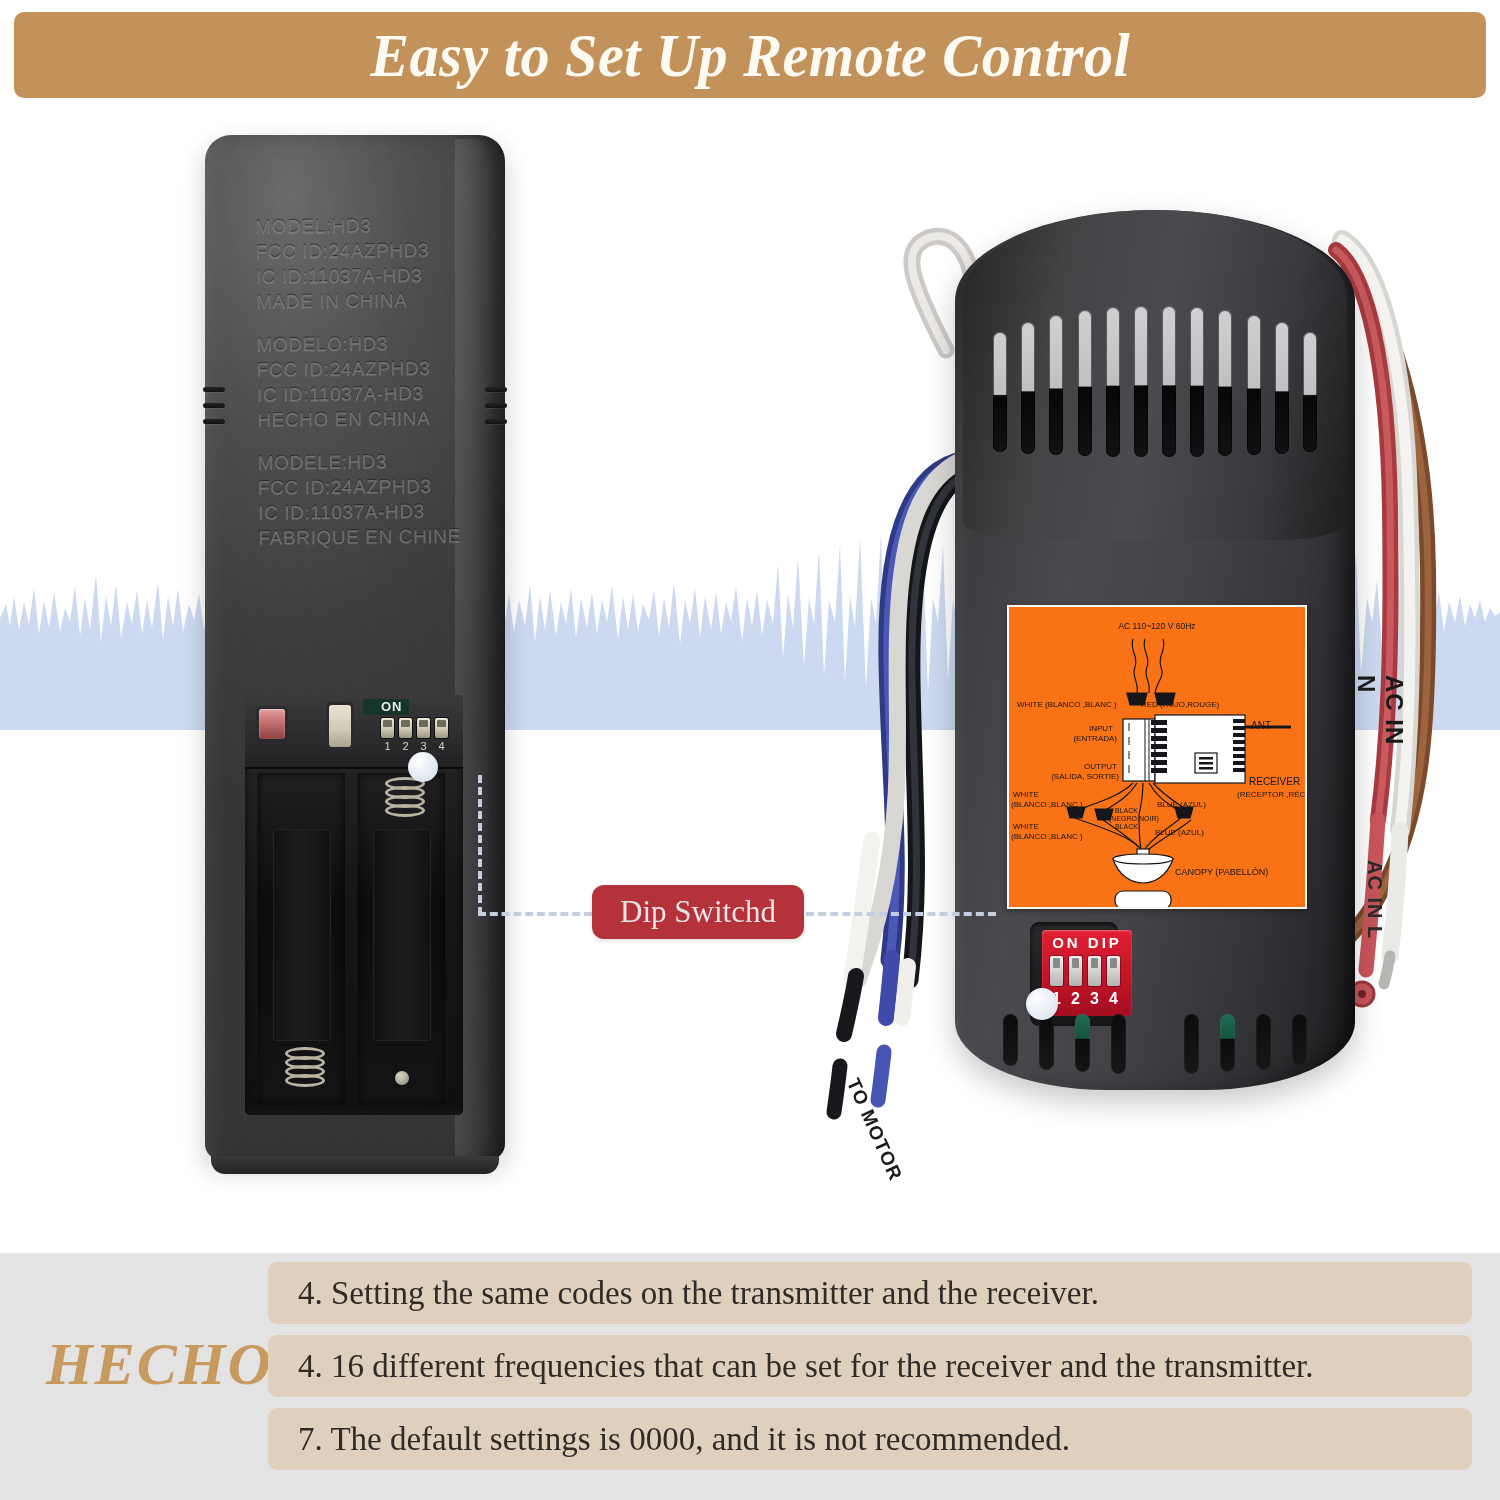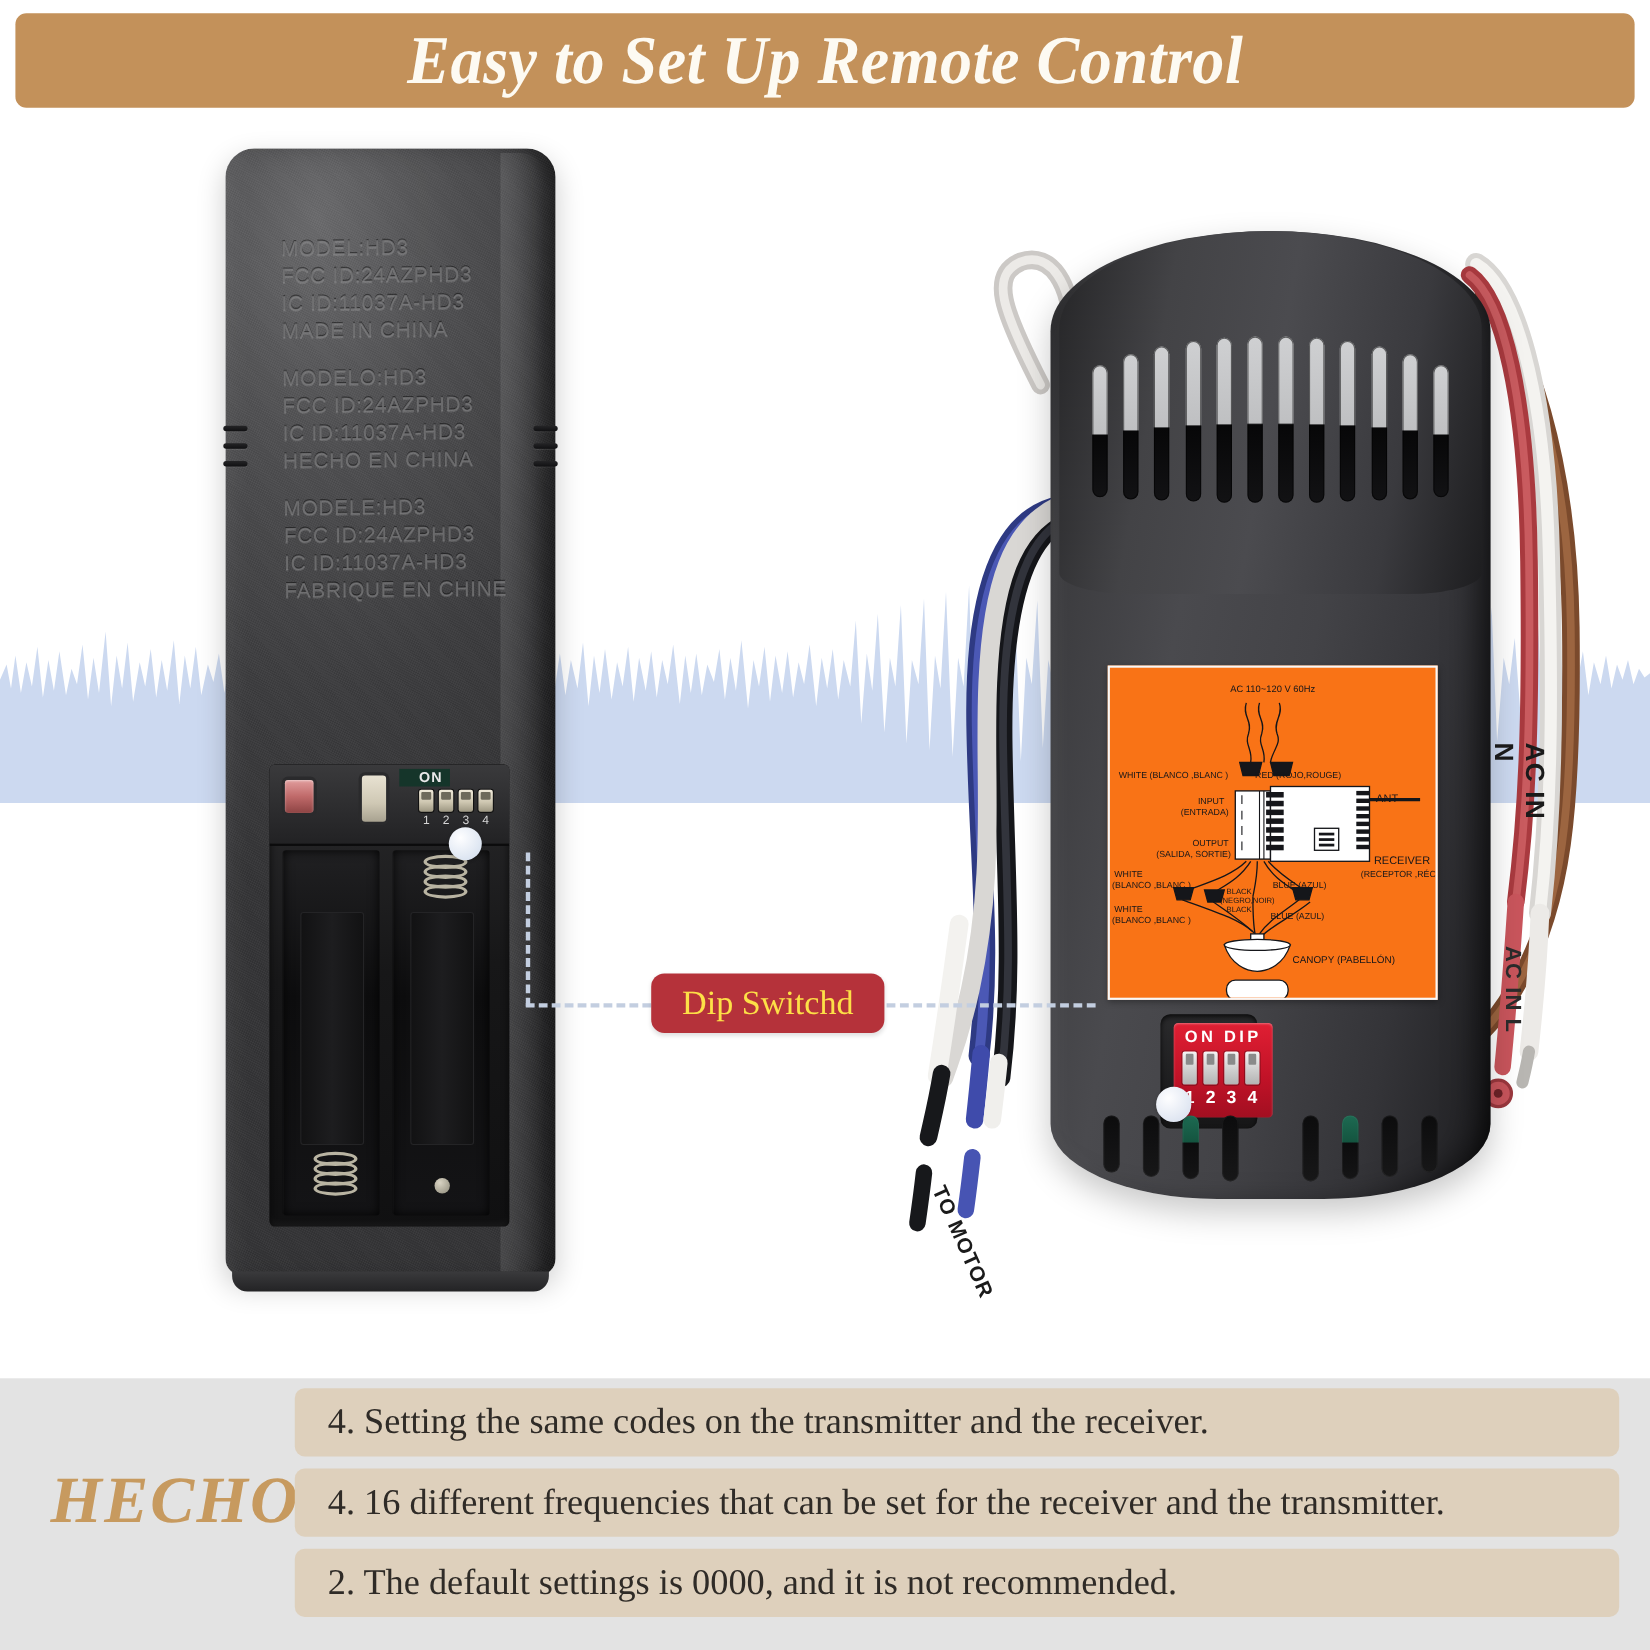--- a/index.html
+++ b/index.html
@@ -192,21 +192,21 @@
   .plate{
     position:absolute;left:52px;top:395px;width:296px;height:300px;
     background:#f97316;border:2px solid #f7f7f7;
     box-shadow:0 2px 6px rgba(0,0,0,.35);
     overflow:hidden;
   }
   .plate svg{display:block;width:100%;height:100%;}
 
   
   .rx-dip-holder{
-    position:absolute;left:100px;top:712px;width:88px;height:104px;
+    position:absolute;left:75px;top:712px;width:88px;height:104px;
     background:linear-gradient(180deg,#2a2a2c,#161617);
     border-radius:9px;
     box-shadow: inset 0 2px 5px rgba(0,0,0,.8);
   }
   .rx-dip{
     position:absolute;left:12px;top:8px;width:90px;height:86px;
     background:linear-gradient(180deg,#e01f33,#c01227 60%,#a20f21);
     border-radius:4px;
     box-shadow:inset 0 1px 2px rgba(255,255,255,.35);
   }
@@ -253,21 +253,21 @@
   #wire-to-motor{left:862px;top:975px;font-size:19px;transform:rotate(66deg);transform-origin:left top;}
 
   
   .callout{
     position:absolute;left:592px;top:785px;width:212px;height:54px;
     background:#b5323a;border-radius:12px;z-index:6;
     display:flex;align-items:center;justify-content:center;
     box-shadow:0 2px 4px rgba(0,0,0,.12);
   }
   .callout span{
-    font-family:"Liberation Serif",serif;font-size:31px;color:#fde047;white-space:nowrap;
+    font-family:"Liberation Serif",serif;font-size:31px;color:#e5e5e5;white-space:nowrap;
   }
   .lead{position:absolute;z-index:5;height:0;border-top:4px dashed #c3cee0;}
   #lead-right{left:806px;top:812px;width:190px;}
   #lead-left-h{left:478px;top:812px;width:114px;}
   #lead-left-v{left:478px;top:675px;width:0;height:140px;border-top:none;border-left:4px dashed #c3cee0;}
   .remote-dot{
     position:absolute;left:408px;top:652px;width:30px;height:30px;border-radius:50%;
     background:radial-gradient(circle at 35% 32%,#fefeff,#cfdbec);z-index:6;
     box-shadow:0 1px 3px rgba(0,0,0,.2);
   }
@@ -597,14 +597,14 @@
   </div>
   <div class="lead" id="lead-right"></div>
 
 </div>
 
 <div class="note-wrap"></div>
 <div class="note-label">HECHO</div>
 <div class="note-list">
   <div class="note-item">4. Setting the same codes on the transmitter and the receiver.</div>
   <div class="note-item">4. 16 different frequencies that can be set for the receiver and the transmitter.</div>
-  <div class="note-item">2. The default settings is 0000, and it is not recommended.</div>
+  <div class="note-item">7. The default settings is 0000, and it is not recommended.</div>
 </div>
 
 </body></html>

